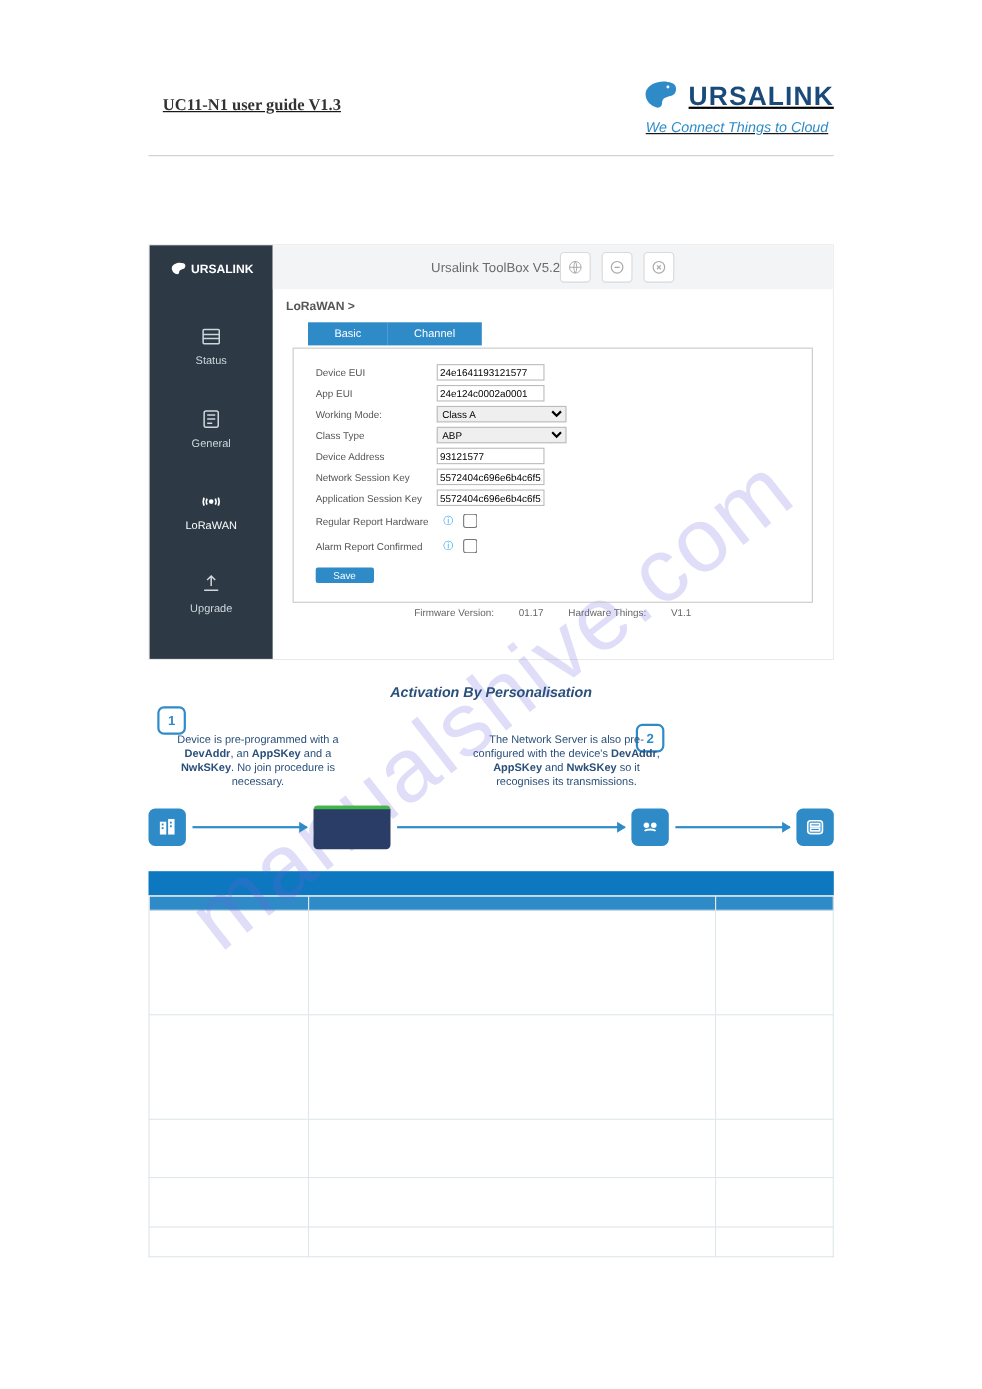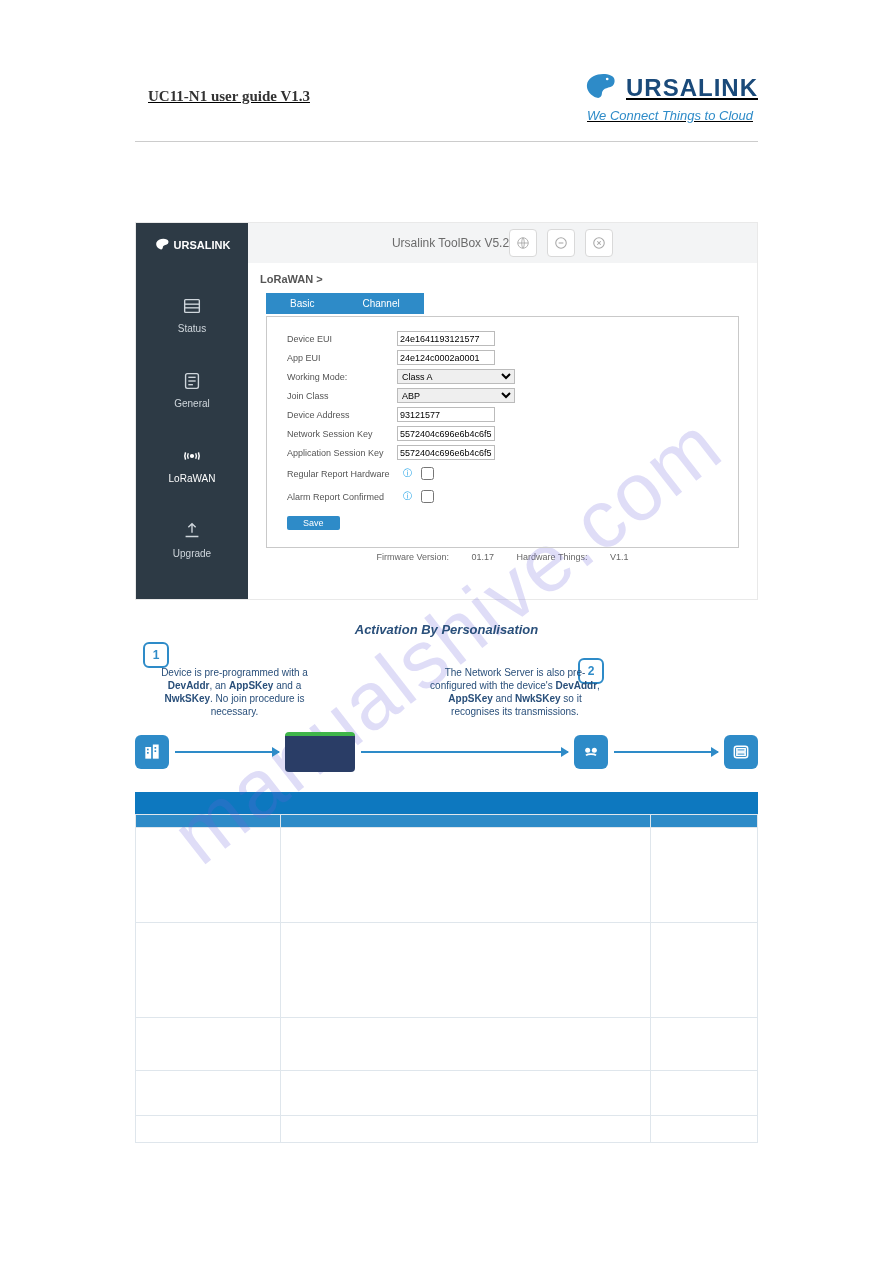--- a/index.html
+++ b/index.html
@@ -20,21 +20,21 @@
   .sb-brand svg{width:16px;height:16px;}
   .sb-item{display:flex;flex-direction:column;align-items:center;gap:6px;margin:18px 0;color:#cfd6dc;font-size:10px;}
   .sb-item .ic{width:22px;height:22px;display:flex;align-items:center;justify-content:center;}
   .sb-item.active{color:#fff;}
   .main{flex:1;background:#fff;display:flex;flex-direction:column;}
   .topbar{height:40px;background:#f3f4f5;display:flex;align-items:center;padding:0 12px;justify-content:center;}
   .topbar-title{color:#6b6b6b;font-size:12px;}
   .topbar-ctrls{display:flex;gap:10px;}
   .tb-btn{width:26px;height:26px;border:1px solid #d9d9d9;border-radius:4px;display:flex;align-items:center;justify-content:center;color:#888;background:#fff;}
   .breadcrumb{padding:10px 12px 8px 12px;color:#555;font-weight:bold;font-size:11px;}
-  .tabs{display:flex;margin-left:18px;}
+  .tabs{display:flex;margin-left:32px;}
   .tab{padding:5px 24px;background:#2e8bc8;color:#fff;font-size:10px;}
   .tab.secondary{background:#2e8bc8;}
   .form-box{margin:2px 18px 0 18px;border:1px solid #c9c9c9;padding:10px 20px 14px 20px;height:206px;overflow:hidden;position:relative;}
   .frow{display:flex;align-items:center;margin:4px 0;font-size:9px;color:#555;}
   .frow label{width:110px;}
   .frow input[type=text]{width:92px;height:13px;font-size:9px;border:1px solid #bbb;padding:0 2px;}
   .frow select{width:118px;height:15px;font-size:9px;border:1px solid #bbb;}
   .hint{color:#1ea0e6;margin-left:6px;font-size:9px;}
   .save-btn{background:#2e8bc8;color:#fff;border:none;padding:2px 16px;font-size:9px;border-radius:2px;margin-top:6px;}
   .footer-ver{text-align:center;font-size:9px;color:#666;padding:4px 0 6px 0;}
@@ -177,21 +177,21 @@
           </div>
         <div class="frow">
             <label>App EUI</label>
             <input type="text" value="24e124c0002a0001" style="">
           </div>
         <div class="frow">
             <label>Working Mode:</label>
             <select><option>Class A</option></select>
           </div>
         <div class="frow">
-            <label>Join Class</label>
+            <label>Class Type</label>
             <select><option>ABP</option></select>
           </div>
         <div class="frow">
             <label>Device Address</label>
             <input type="text" value="93121577" style="">
           </div>
         <div class="frow">
             <label>Network Session Key</label>
             <input type="text" value="5572404c696e6b4c6f52613230" style="">
           </div>

